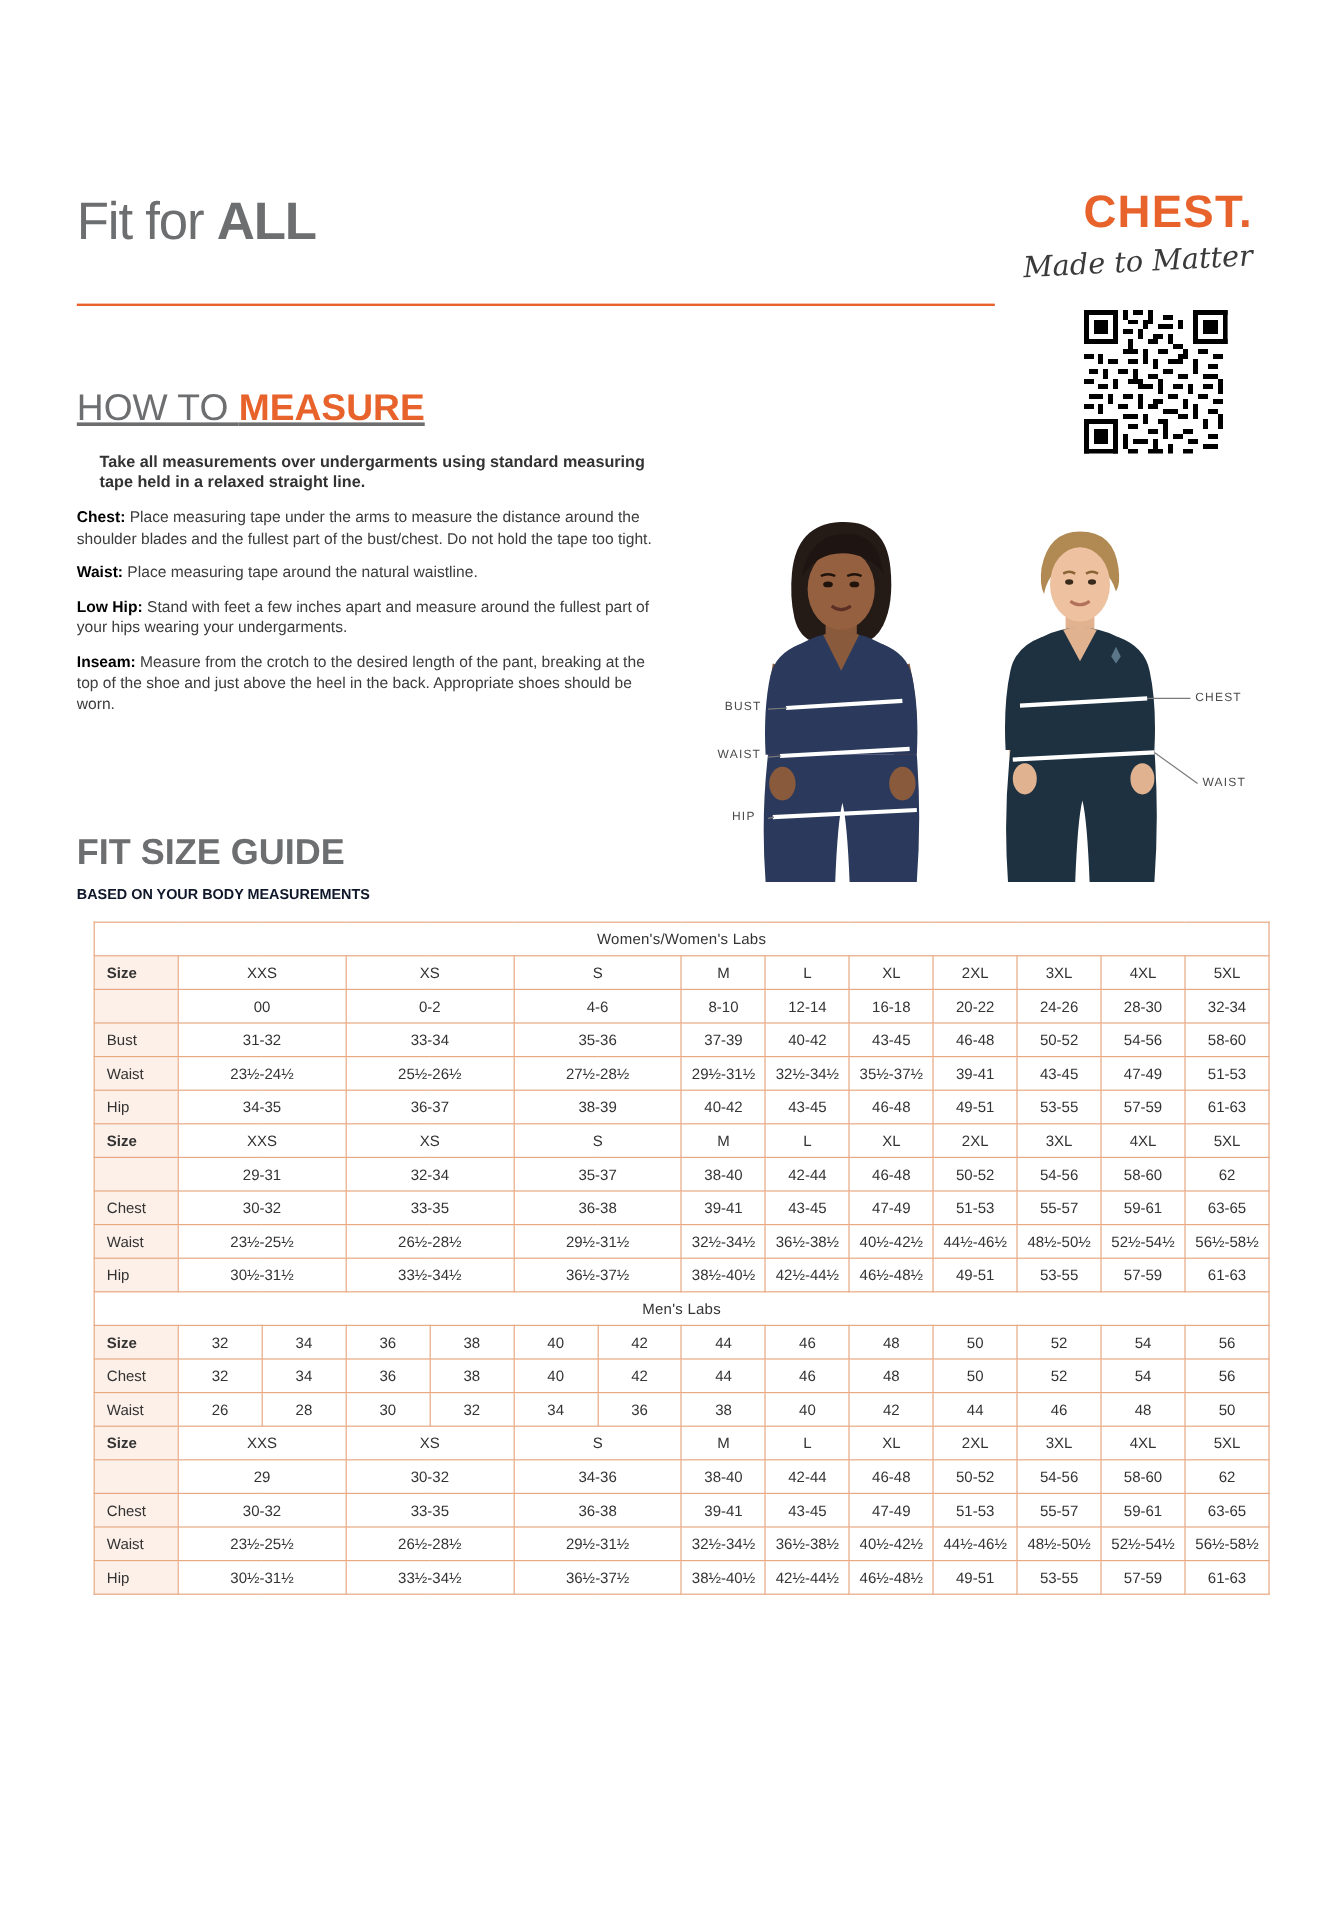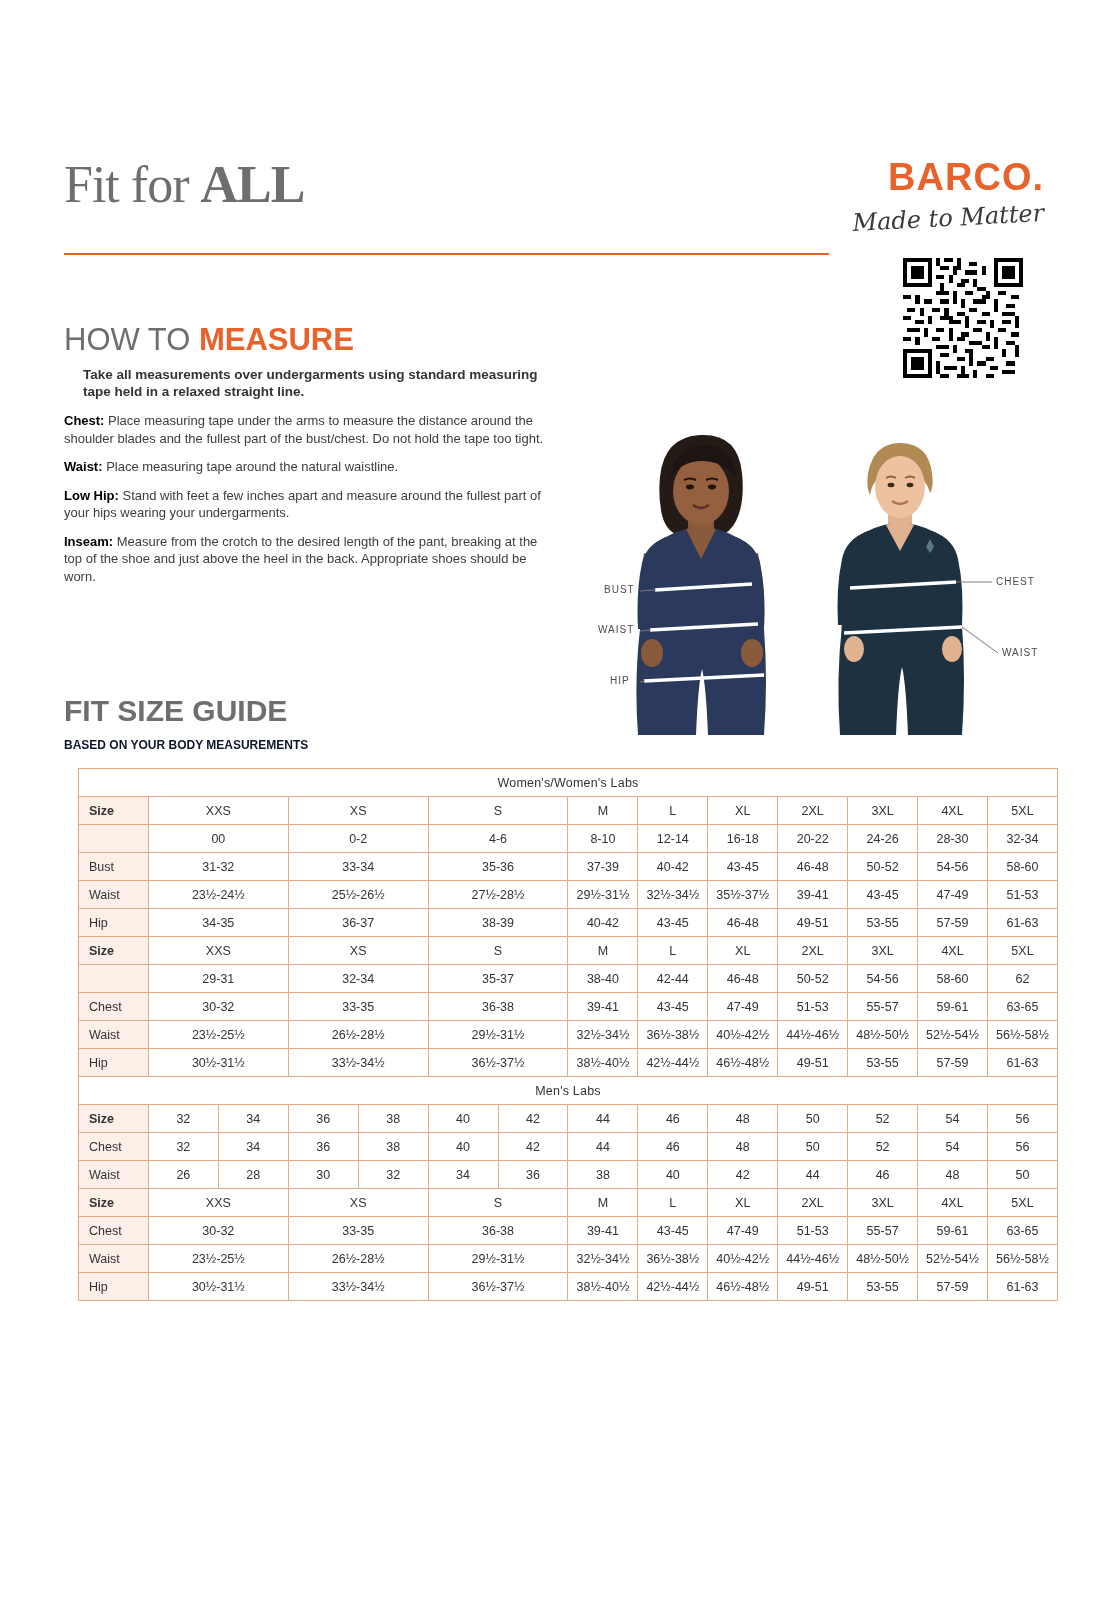--- a/index.html
+++ b/index.html
@@ -24,27 +24,26 @@
 
   
   .header {
     position: absolute;
     left: 64px;
     top: 150px;
     width: 980px;
     height: 115px;
   }
   .title-fit {
-    font-size: 52px;
+    font-size: 44px;
     line-height: 70px;
     color: #6d6e70;
     font-weight: 400;
     letter-spacing: -1px;
     white-space: nowrap;
-    font-family: Liberation Serif, serif;
   }
   .title-fit b {
     font-weight: 700;
     color: #6d6e70;
   }
   .brand {
     position: absolute;
     right: 0;
     top: 8px;
     text-align: right;
@@ -91,22 +90,23 @@
   .howto {
     position: absolute;
     left: 64px;
     top: 322px;
     width: 500px;
   }
   .howto h2 {
     font-size: 31px;
     font-weight: 400;
     color: #6d6e70;
-    margin: 0 0 8px 0;
+    margin: 0 0 18px 0;
     letter-spacing: 0px;
+    text-decoration: underline;
   }
   .howto h2 span.accent { color: #e8622c; font-weight: 700; }
   .howto h2 span.grey { color:#6d6e70; font-weight:400; }
   .lead {
     font-size: 13.5px;
     font-weight: 700;
     line-height: 17px;
     color: #333;
     margin-bottom: 12px;
     max-width: 470px;
@@ -204,21 +204,21 @@
   }
 </style>
 </head>
 <body>
 
 <div class="page">
 
   <div class="header">
     <div class="title-fit"><span>Fit for </span><b>ALL</b></div>
     <div class="brand">
-      <div class="brand-name">BARCO.</div>
+      <div class="brand-name">CHEST.</div>
       <div class="brand-tag">Made to Matter</div>
     </div>
   </div>
   <div class="header-rule"></div>
 
   <div class="qr">
     <svg width="120" height="120" viewBox="0 0 29 29" shape-rendering="crispEdges">
       <rect width="29" height="29" fill="#ffffff"></rect>
       <g fill="#000000">
         <rect x="0" y="0" width="7" height="1"></rect>
@@ -624,20 +624,33 @@
             <td colspan="2">XS</td>
             <td colspan="2">S</td>
             <td colspan="1">M</td>
             <td colspan="1">L</td>
             <td colspan="1">XL</td>
             <td colspan="1">2XL</td>
             <td colspan="1">3XL</td>
             <td colspan="1">4XL</td>
             <td colspan="1">5XL</td>
           </tr>
+          <tr class="sizerow">
+            <td class="rowlabel"></td>
+            <td colspan="2">29</td>
+            <td colspan="2">30-32</td>
+            <td colspan="2">34-36</td>
+            <td colspan="1">38-40</td>
+            <td colspan="1">42-44</td>
+            <td colspan="1">46-48</td>
+            <td colspan="1">50-52</td>
+            <td colspan="1">54-56</td>
+            <td colspan="1">58-60</td>
+            <td colspan="1">62</td>
+          </tr>
           <tr class="">
             <td class="rowlabel">Chest</td>
             <td colspan="2">30-32</td>
             <td colspan="2">33-35</td>
             <td colspan="2">36-38</td>
             <td colspan="1">39-41</td>
             <td colspan="1">43-45</td>
             <td colspan="1">47-49</td>
             <td colspan="1">51-53</td>
             <td colspan="1">55-57</td>

